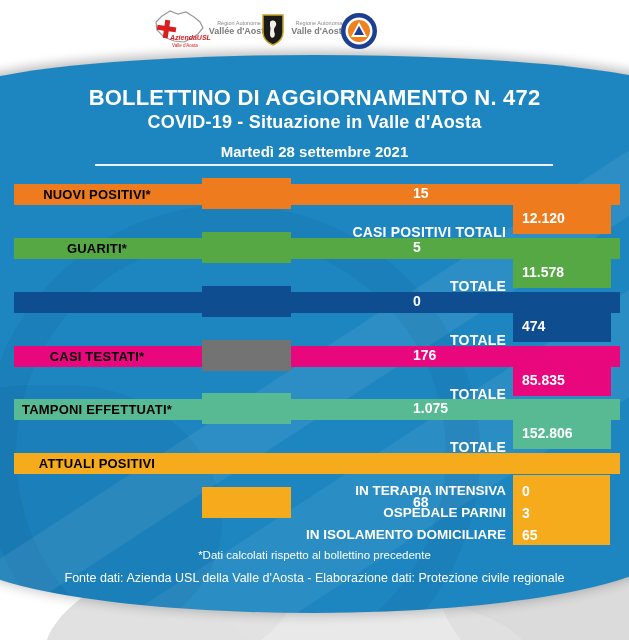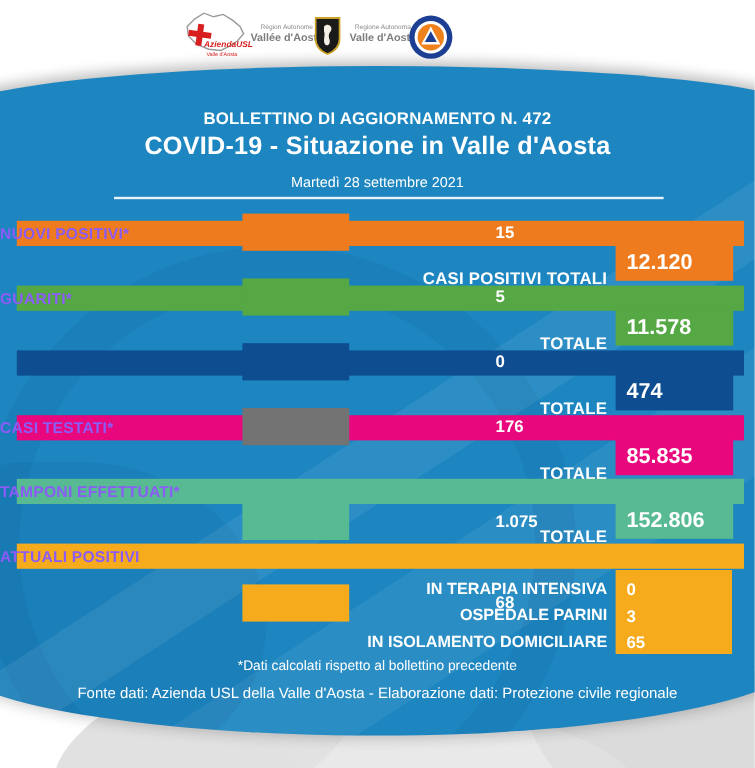--- a/index.html
+++ b/index.html
@@ -32,37 +32,37 @@
   .wm-band2{position:absolute;left:-60px;top:430px;width:900px;height:90px;background:rgba(255,255,255,.06);
             transform:rotate(-33deg);z-index:1;}
   .blue .inner-deco{position:absolute;inset:0;overflow:hidden;border-radius:50%/42px 40px 72px 66px;}
   .swirl{position:absolute;z-index:1;background:#d7d7d7;opacity:.75;border-radius:50%;}
   .swirl1{left:40px;top:560px;width:260px;height:120px;transform:rotate(-18deg);}
   .swirl2{left:430px;top:520px;width:240px;height:170px;transform:rotate(28deg);background:#cfcfcf;}
   .swirl3{left:230px;top:590px;width:300px;height:90px;transform:rotate(8deg);background:#e2e2e2;}
 
   
   .title{position:absolute;left:0;top:86px;width:100%;text-align:center;color:#fff;z-index:4;}
-  .title .t1{font-size:14px;font-weight:bold;line-height:24px;letter-spacing:.2px;}
-  .title .t2{font-size:21px;font-weight:bold;line-height:24px;letter-spacing:.2px;}
-  .title .t3{font-size:12px;font-weight:normal;line-height:22px;margin-top:7px;}
+  .title .t1{font-size:22px;font-weight:bold;line-height:24px;letter-spacing:.2px;}
+  .title .t2{font-size:18px;font-weight:bold;line-height:24px;letter-spacing:.2px;}
+  .title .t3{font-size:15px;font-weight:bold;line-height:22px;margin-top:7px;}
   .divider{position:absolute;left:95px;top:164px;width:458px;height:2px;background:rgba(255,255,255,.9);z-index:4;}
 
   
   .section{position:absolute;left:0;width:629px;height:56px;z-index:4;}
   .bar{position:absolute;left:14px;top:6px;width:606px;height:21px;}
-  .lbl1{position:absolute;left:0;top:6px;width:194px;height:21px;line-height:21px;text-align:left;
-        font-size:13px;font-weight:bold;color:#8b5cf6;letter-spacing:.2px;}
+  .lbl1{position:absolute;left:0;top:6px;width:194px;height:21px;line-height:21px;text-align:center;
+        font-size:13px;font-weight:bold;color:#000000;letter-spacing:.2px;}
   .box1{position:absolute;left:202px;top:0;width:89px;height:31px;}
   .val1{position:absolute;left:211px;top:0;width:80px;height:31px;line-height:31px;
         font-size:14px;font-weight:bold;color:#fff;}
   .lbl2{position:absolute;left:246px;top:43px;width:260px;height:22px;line-height:22px;text-align:right;
         font-size:14px;font-weight:bold;color:#fff;letter-spacing:.2px;}
   .box2{position:absolute;left:513px;top:25px;width:98px;height:31px;line-height:31px;
-        padding-left:9px;box-sizing:border-box;font-size:18px;font-weight:bold;color:#fff;}
+        padding-left:9px;box-sizing:border-box;font-size:14px;font-weight:bold;color:#fff;}
 
   
   .blbl{position:absolute;left:246px;width:260px;height:22px;line-height:22px;text-align:right;
         font-size:13.5px;font-weight:bold;color:#fff;}
   .bigbox{position:absolute;left:513px;top:28px;width:97px;height:70px;}
   .bval{position:absolute;left:9px;width:80px;height:22px;line-height:22px;font-size:14px;font-weight:bold;color:#fff;}
 
   
   .foot{position:absolute;left:0;width:100%;text-align:center;color:#fff;z-index:4;}
   .foot1{top:549px;font-size:11.5px;}
@@ -167,21 +167,21 @@
     <div class="box1" style="background: #737373;">
       <div class="val1">176</div>
     </div>
     <div class="lbl2">TOTALE</div>
     <div class="box2" style="background: rgb(233, 7, 125);">85.835</div>
   </div>
 
   <div class="section" style="top:393px">
     <div class="bar" style="background: rgb(87, 186, 146);"></div>
     <div class="lbl1">TAMPONI EFFETTUATI*</div>
-    <div class="box1" style="background: rgb(87, 186, 146); margin-top: 26px;">
+    <div class="box1" style="background: rgb(87, 186, 146);">
       <div class="val1">1.075</div>
     </div>
     <div class="lbl2">TOTALE</div>
     <div class="box2" style="background: rgb(87, 186, 146);">152.806</div>
   </div>
 
   <div class="section" style="top:447px;height:110px">
     <div class="bar" style="background: rgb(246, 171, 28);"></div>
     <div class="lbl1">ATTUALI POSITIVI</div>
     <div class="box1" style="background: rgb(246, 171, 28); margin-top: 40px;">

